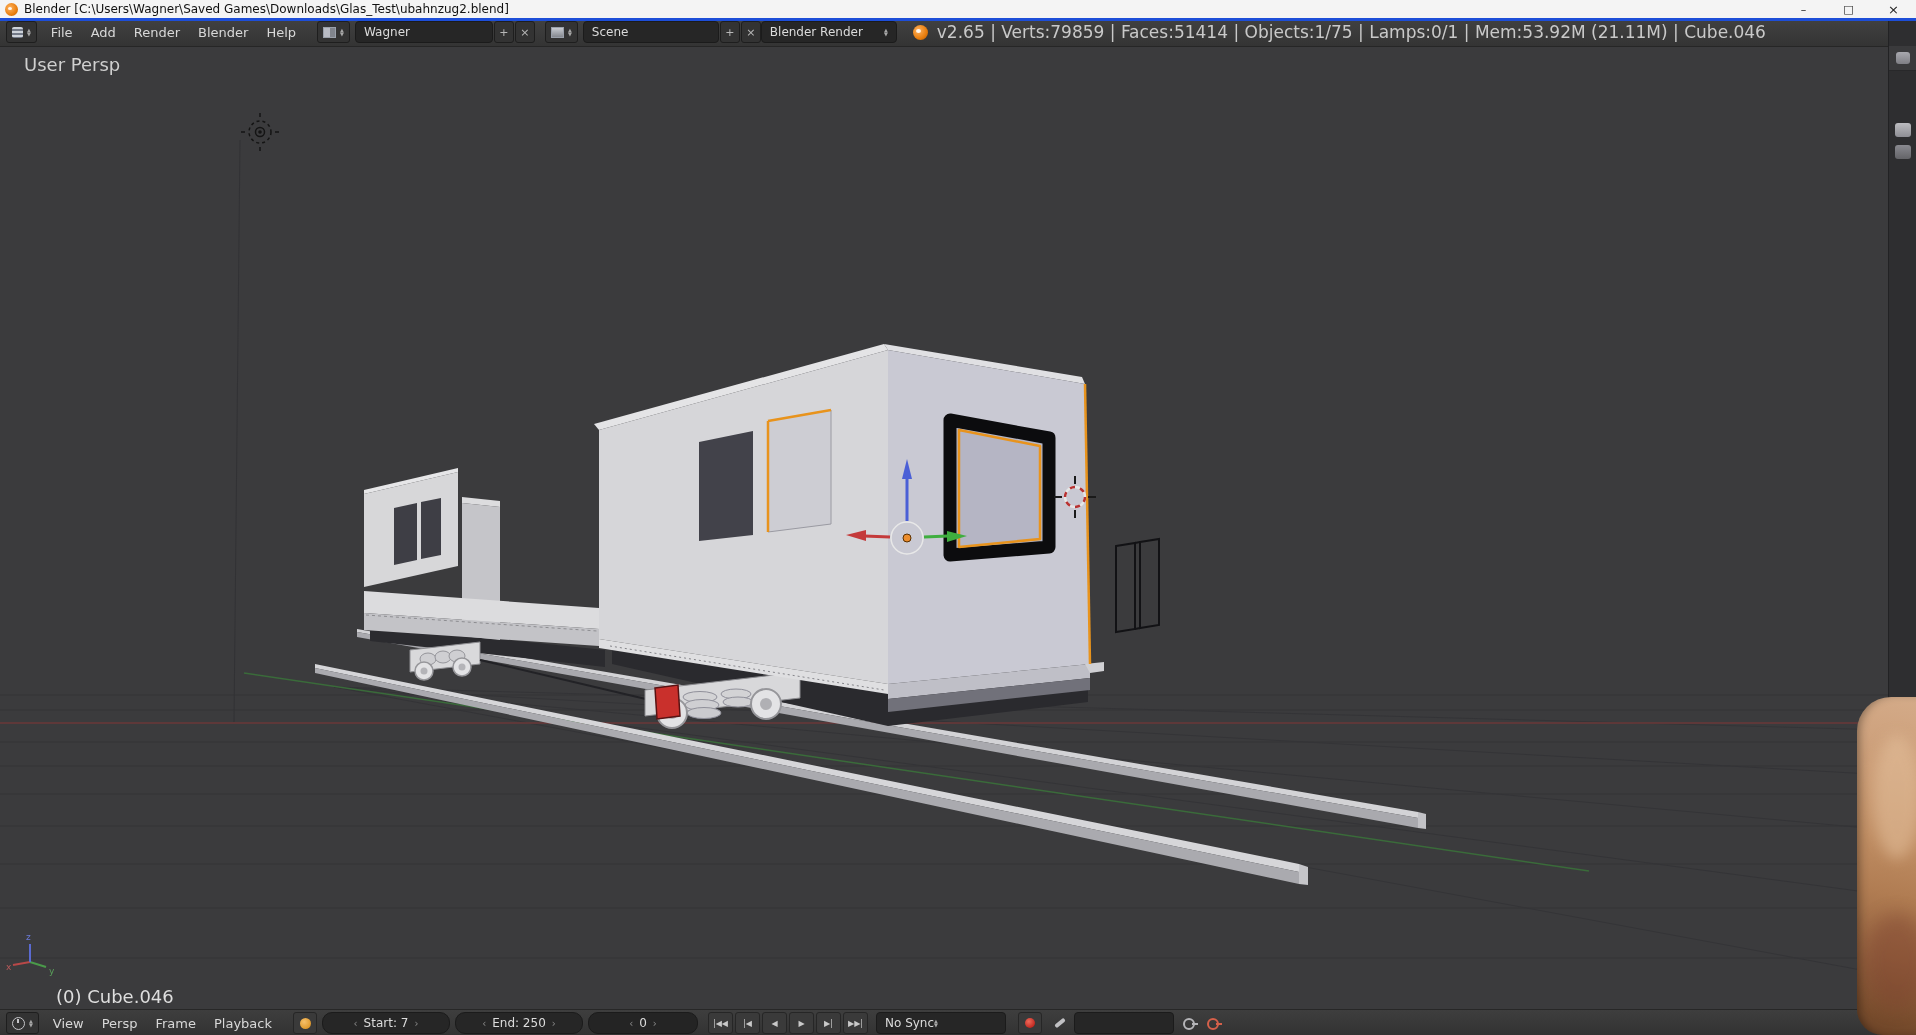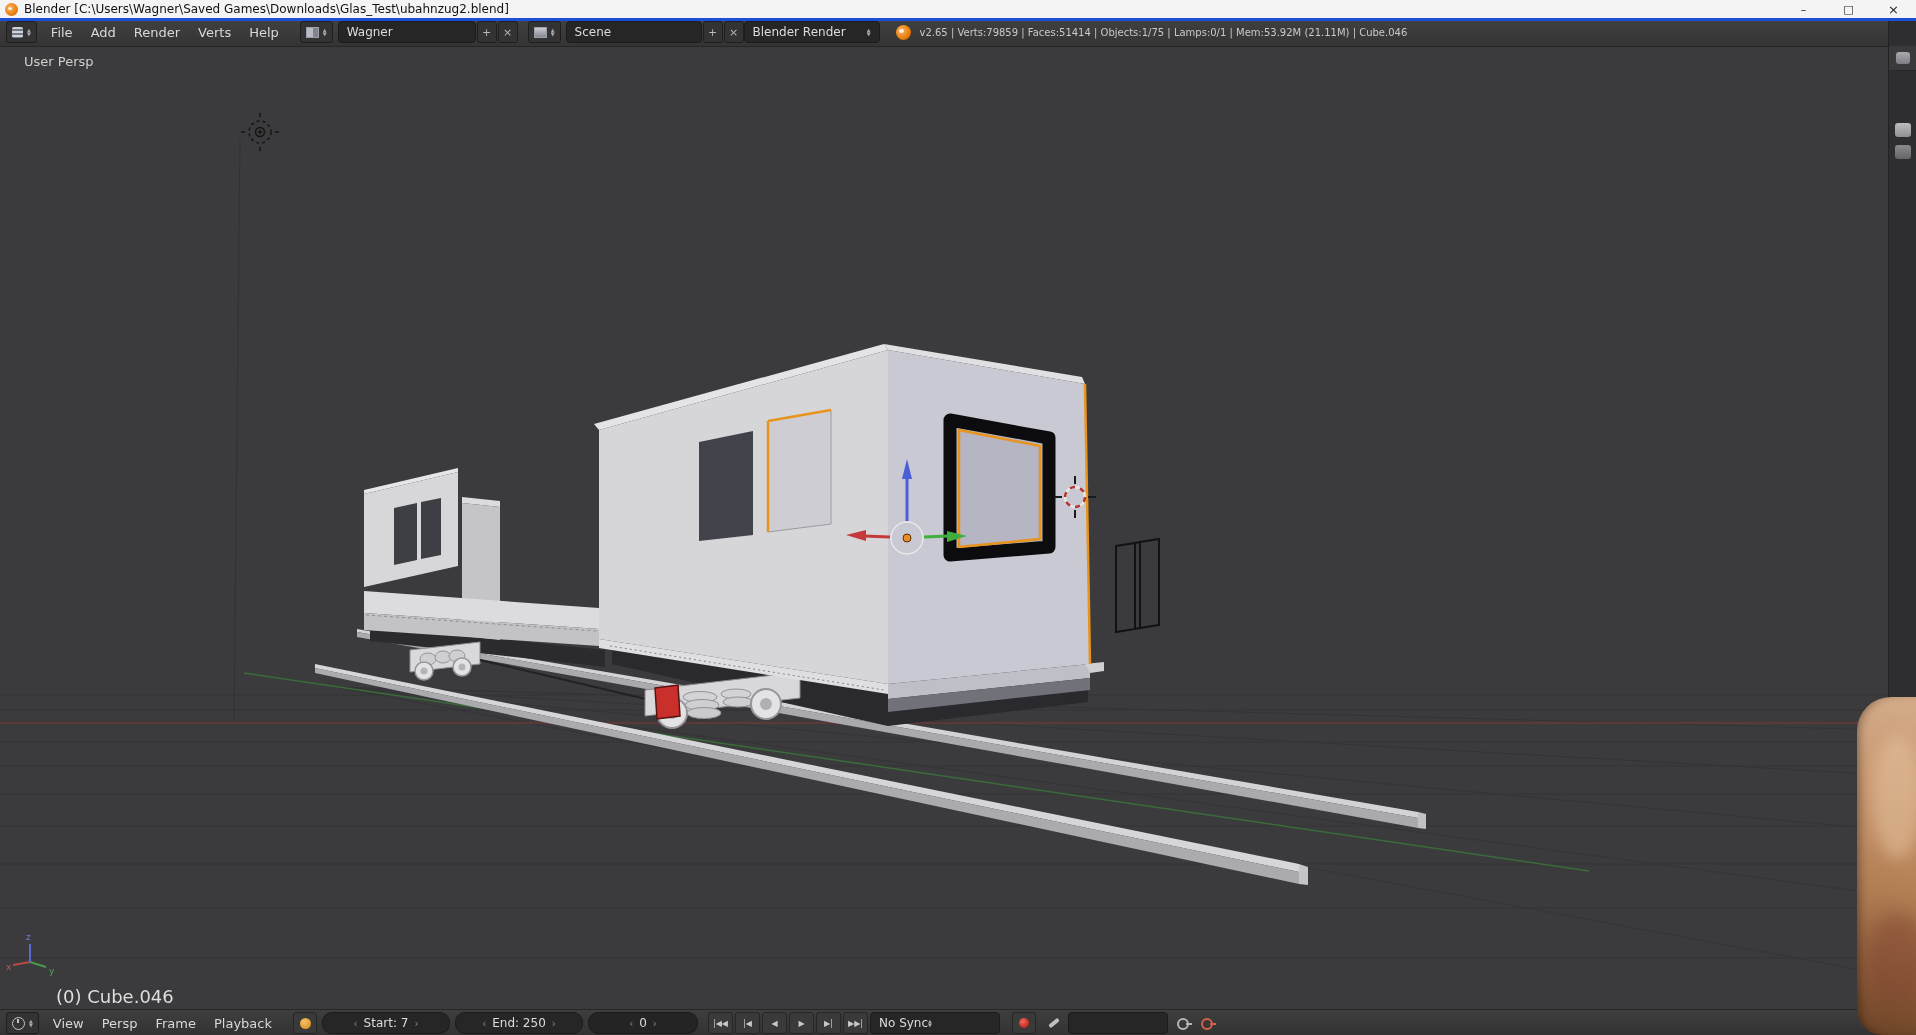--- a/index.html
+++ b/index.html
@@ -35,43 +35,43 @@
     align-items:center;padding:0 8px;color:#dcdcdc;font-size:12px;white-space:nowrap;flex:none;}
   .field.pill{border-radius:10px;justify-content:center;gap:6px;}
   .field .arr{color:#8a8a8a;font-size:10px;}
   .sq-btn{width:18px;height:20px;background:#333;border:1px solid #1e1e1e;border-radius:3px;color:#b8b8b8;
     font-size:11px;display:flex;align-items:center;justify-content:center;margin-left:1px;flex:none;}
   .mini-grid{width:11px;height:9px;border:1px solid #9aa0aa;background:linear-gradient(90deg,#b9bcc4 55%,#80848c 55%);}
   .mini-scene{width:11px;height:9px;border:1px solid #9aa0aa;background:linear-gradient(#c9ccd2,#84888f);}
   .blender-logo{width:15px;height:15px;border-radius:50%;margin-left:16px;position:relative;flex:none;
     background:radial-gradient(circle at 36% 36%, #ffb25e, #e87d0d 60%, #a85505);}
   .blender-logo::after{content:"";position:absolute;left:3px;top:4px;width:5px;height:4px;border-radius:50%;background:#fff;opacity:.9;}
-  .stats{margin-left:9px;font-size:10px;color:#c9c9c9;white-space:nowrap;}
+  .stats{margin-left:9px;font-size:17px;color:#c9c9c9;white-space:nowrap;}
   
   .orange-btn{width:22px;height:20px;background:#3a3a3a;border:1px solid #262626;border-radius:3px;
     display:flex;align-items:center;justify-content:center;margin-left:12px;flex:none;}
   .orange-dot{width:11px;height:11px;border-radius:50%;background:radial-gradient(circle at 38% 35%,#f7c06a,#e09a2e 70%,#9a6410);}
   .num-field{margin-left:5px;width:110px;}
   .frame-field{margin-left:5px;width:92px;background:#242424;}
   .pb-group{display:flex;gap:2px;margin-left:10px;}
   .pb-btn{min-width:19px;height:20px;background:#3a3a3a;border:1px solid #262626;border-radius:3px;color:#c9c9c9;
     font-size:8px;display:flex;align-items:center;justify-content:center;padding:0 2px;flex:none;}
-  .sync-field{margin-left:2px;width:112px;justify-content:flex-start;}
+  .sync-field{margin-left:8px;width:112px;justify-content:flex-start;}
   .rec-btn{width:22px;height:20px;background:#3a3a3a;border:1px solid #262626;border-radius:3px;
     display:flex;align-items:center;justify-content:center;margin-left:12px;flex:none;}
   .rec-dot{width:10px;height:10px;border-radius:50%;background:radial-gradient(circle at 38% 35%,#ef6a5a,#c22a22 70%,#6d0f0a);}
   .icon-pencil{width:12px;height:4px;border-radius:2px;background:#c0c0c3;transform:rotate(-40deg);margin-left:12px;flex:none;}
   .keyset-field{margin-left:8px;width:82px;}
   .icon-key{width:16px;height:16px;position:relative;margin-left:8px;flex:none;}
   .icon-key b{position:absolute;left:1px;top:3px;width:8px;height:8px;border:2px solid #b5b5b8;border-radius:50%;}
   .icon-key i{position:absolute;left:10px;top:8px;width:6px;height:2px;background:#b5b5b8;}
   .icon-key.red b{border-color:#d5604a;}
   .icon-key.red i{background:#d5604a;}
   
-  .viewport-label{position:absolute;left:24px;top:54px;color:#cfcfcf;font-size:13px;z-index:2;}
+  .viewport-label{position:absolute;left:24px;top:54px;color:#cfcfcf;font-size:18px;z-index:2;}
   .active-object-label{position:absolute;left:56px;top:986px;color:#dedede;font-size:18px;z-index:2;}
   
   .right-sliver{position:absolute;left:1888px;top:18px;width:28px;height:1017px;background:#2e2e30;
     border-left:1px solid #222224;z-index:5;}
   .sliver-header{height:24px;margin-top:28px;background:#3a3a3c;border-bottom:1px solid #28282a;
     display:flex;align-items:center;justify-content:center;}
   .sliver-icon{display:block;width:16px;height:14px;margin:8px auto 0;border-radius:3px;}
   .si-a{width:14px;height:12px;background:linear-gradient(#a8a8ae,#7e7e84);margin:0;}
   .si-b{margin-top:52px;background:linear-gradient(#bcbcc0,#8e8e94);}
   .si-c{background:linear-gradient(#8a8a90,#646468);}
@@ -242,21 +242,21 @@
   <span class="hdr-btn">
     <span class="icon-info"></span>
     <span class="tri-stack">
       <span>▲</span>
         <span>▼</span>
     </span>
   </span>
   <span class="menu-item">File</span>
   <span class="menu-item">Add</span>
   <span class="menu-item">Render</span>
-  <span class="menu-item">Verts</span>
+  <span class="menu-item">Blender</span>
   <span class="menu-item">Help</span>
 
   <span class="hdr-btn" style="margin-left:12px;">
     <span class="mini-grid"></span>
     <span class="tri-stack">
       <span>▲</span>
         <span>▼</span>
     </span>
   </span>
   <span class="field" style="width:120px;">Wagner</span>

